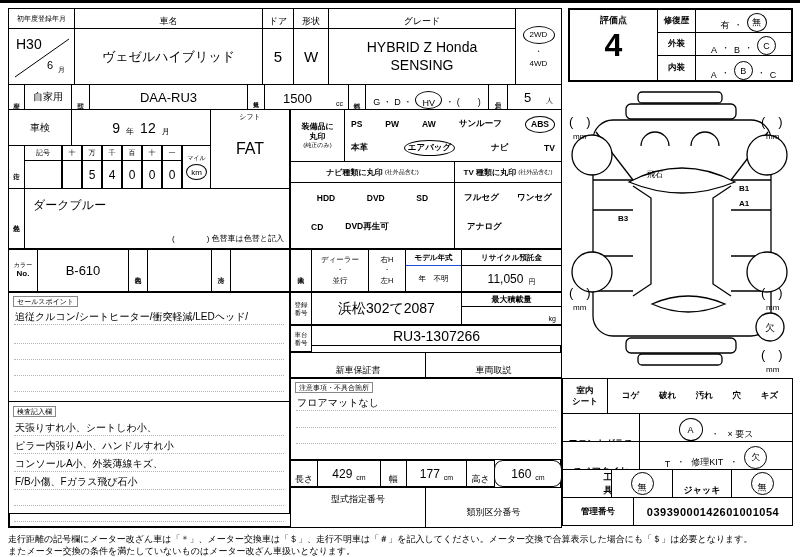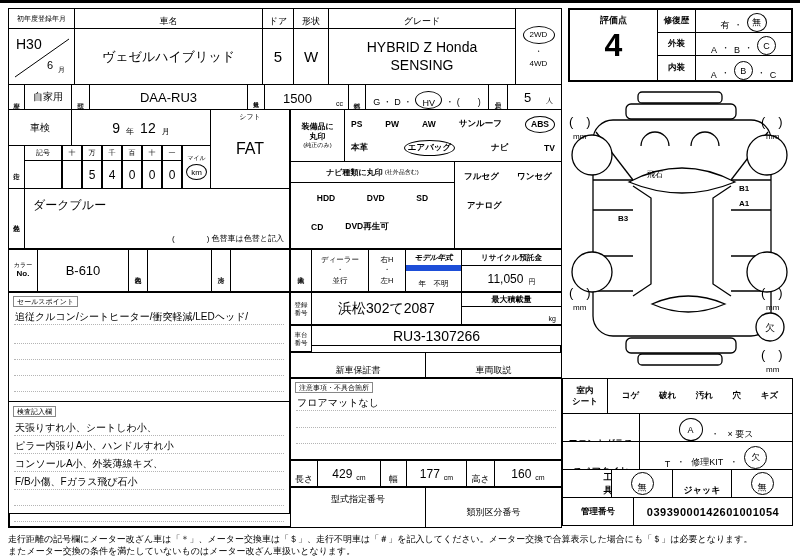--- a/index.html
+++ b/index.html
@@ -211,20 +211,24 @@
       <span>HDD</span>
       <span>DVD</span>
       <span>SD</span>
     </div>
     <div class="f s85" style="height:28px;justify-content:flex-start;gap:22px;padding-left:20px;">
       <span>CD</span>
       <span>DVD再生可</span>
     </div>
   </div>
   <div class="c" style="left:454px;top:161px;width:108px;height:88px;">
+    <div class="f" style="height:20px;border-bottom:1px solid #000;gap:2px;">
+      <span class="s8 bold">TV 種類に丸印</span>
+      <span class="s6">(社外品含む)</span>
+    </div>
     <div class="f s85" style="height:30px;justify-content:space-around;">
       <span>フルセグ</span>
       <span>ワンセグ</span>
     </div>
     <div class="f s85" style="height:28px;justify-content:flex-start;padding-left:12px;">
       <span>アナログ</span>
     </div>
   </div>
 
   <div class="c f" style="left:8px;top:188px;width:17px;height:61px;">
@@ -282,21 +286,21 @@
     <span>ディーラー</span>
     <span>・</span>
     <span>並行</span>
   </div>
   <div class="c col s75" style="left:368px;top:249px;width:38px;height:43px;line-height:1.35;">
     <span>右H</span>
     <span>・</span>
     <span>左H</span>
   </div>
   <div class="c" style="left:405px;top:249px;width:57px;height:43px;">
-    <div class="f s75 bold" style="height:15px;border-bottom:6px solid #1d4ed8;font-style:italic;">
+    <div class="f s75 bold" style="height:15px;border-bottom:1px solid #1d4ed8;">
         <span>モデル年式</span>
       </div>
     <div class="f s75" style="height:26px;">
         <span>年　不明</span>
       </div>
   </div>
   <div class="c" style="left:461px;top:249px;width:101px;height:43px;">
     <div class="f s75 bold" style="height:15px;border-bottom:1px solid #000;">
         <span>リサイクル預託金</span>
       </div>
@@ -353,21 +357,21 @@
   <div class="c f s9" style="left:380px;top:460px;width:27px;height:27px;">
       <span>幅</span>
     </div>
   <div class="c f" style="left:406px;top:460px;width:61px;height:27px;gap:4px;">
     <span class="s12">177</span>
     <span class="s7" style="margin-top:7px;">cm</span>
   </div>
   <div class="c f s9" style="left:466px;top:460px;width:29px;height:27px;">
       <span>高さ</span>
     </div>
-  <div class="c f" style="left:494px;top:460px;width:68px;height:27px;gap:4px;">
+  <div class="c f" style="left:494px;top:460px;width:68px;height:27px;gap:4px;border-radius:9px;">
     <span class="s12">160</span>
     <span class="s7" style="margin-top:7px;">cm</span>
   </div>
 
   <div class="c f s9" style="left:290px;top:487px;width:136px;height:41px;align-items:flex-start;padding-top:5px;">
       <span>型式指定番号</span>
     </div>
   <div class="c f s9" style="left:425px;top:487px;width:137px;height:41px;align-items:flex-start;padding-top:18px;">
       <span>類別区分番号</span>
     </div>

